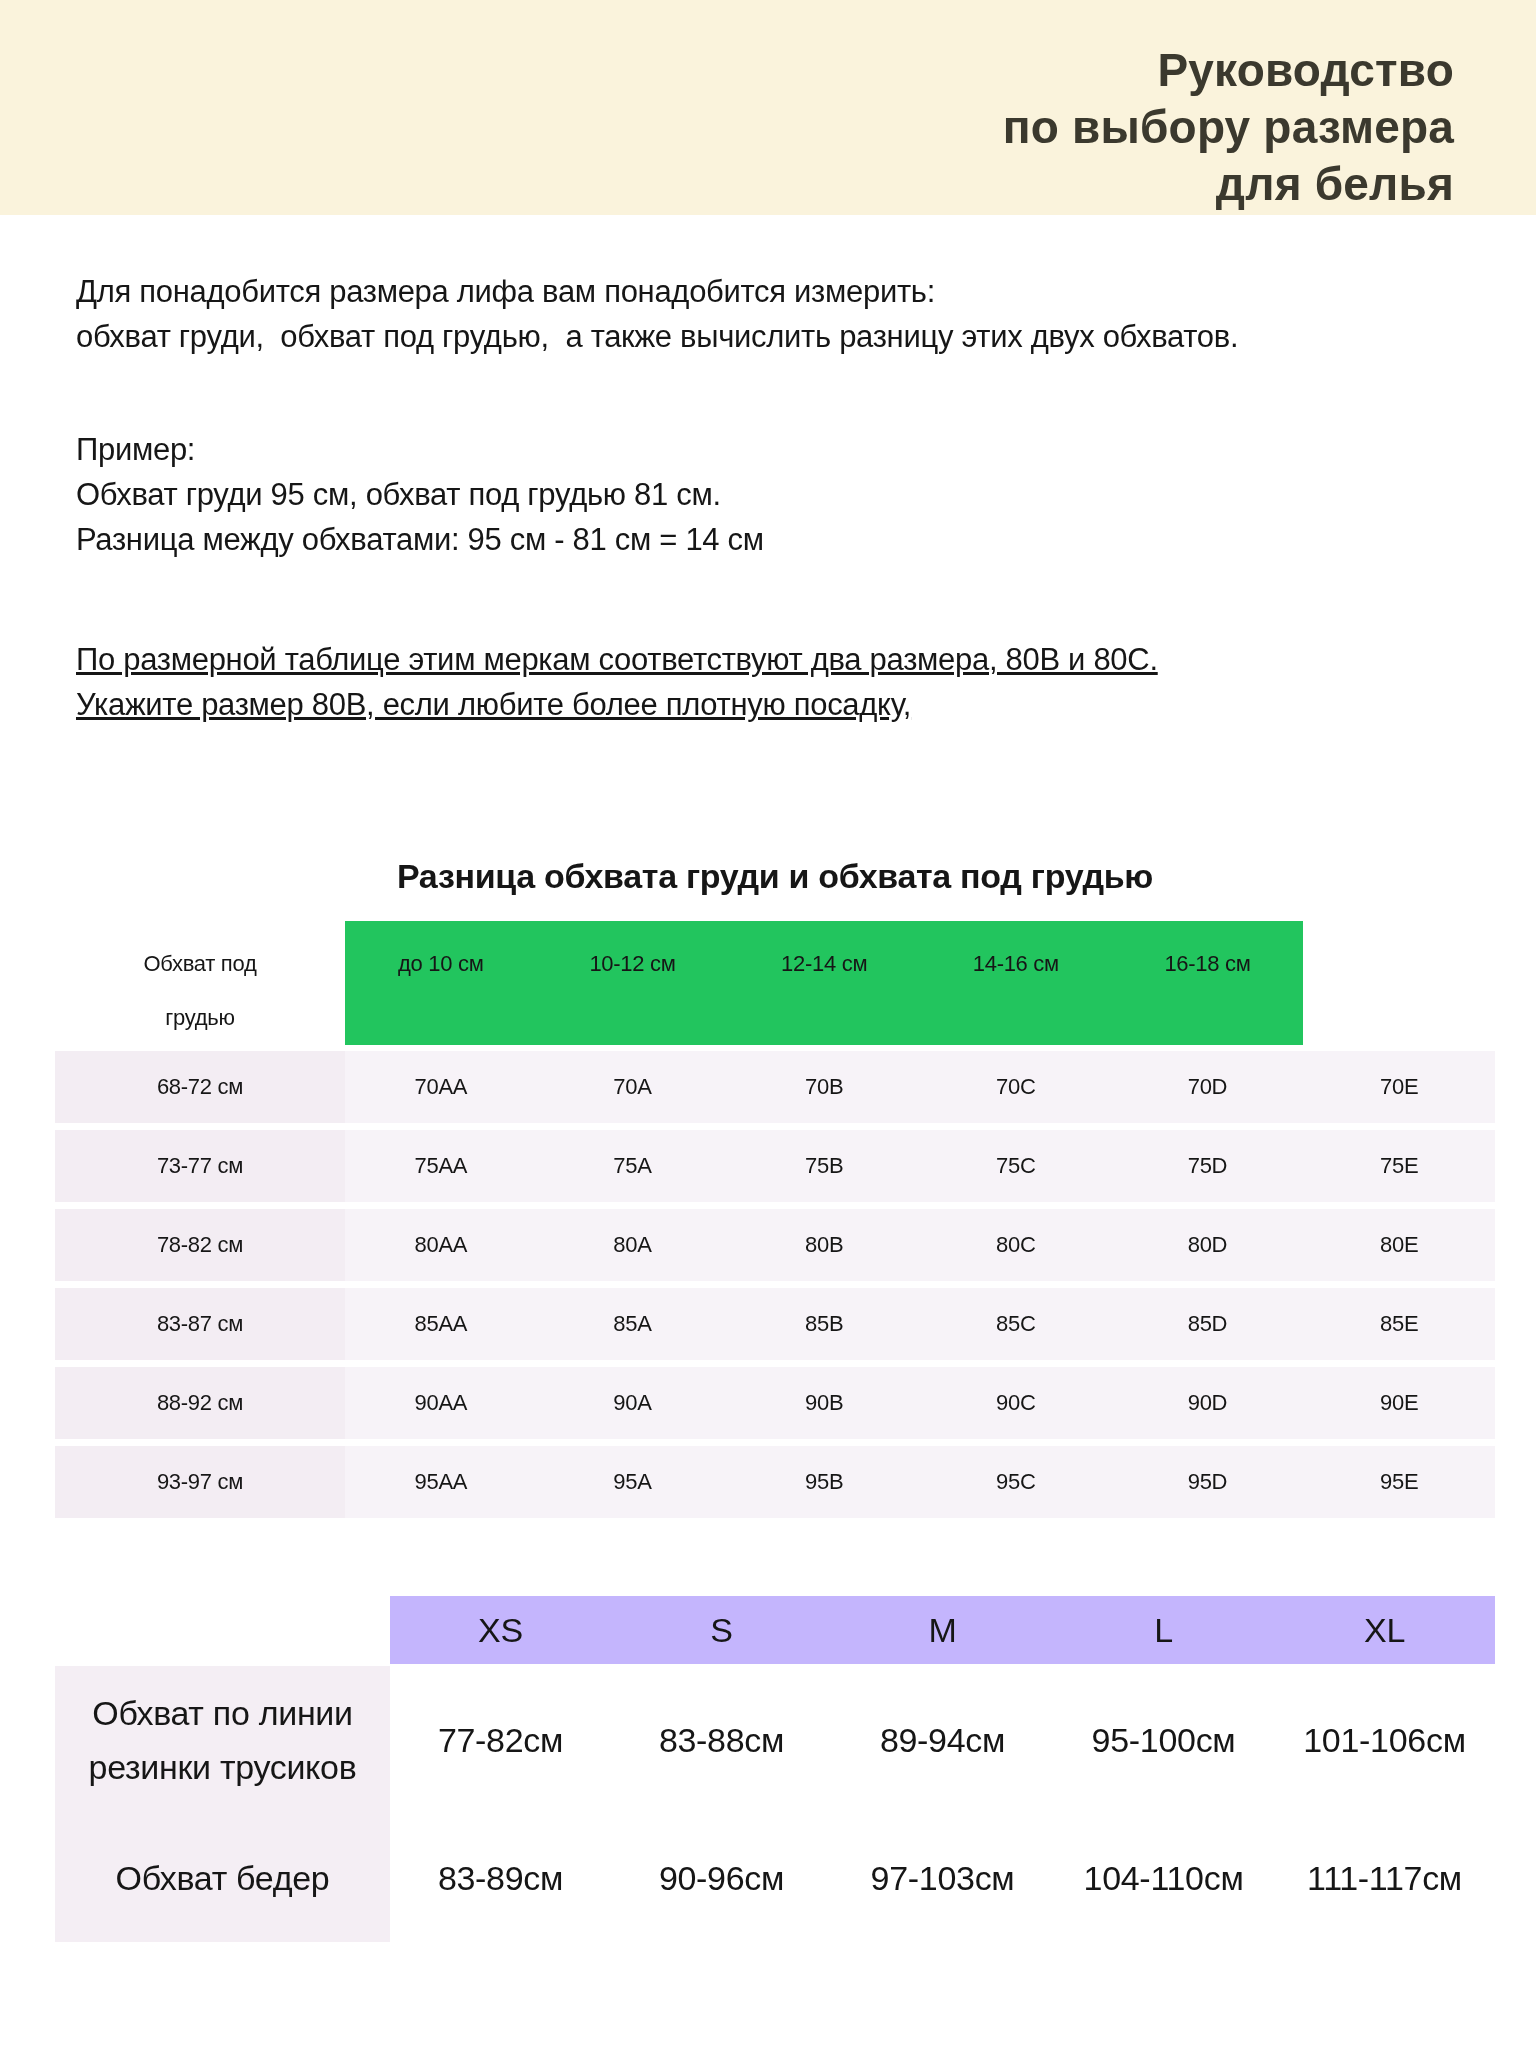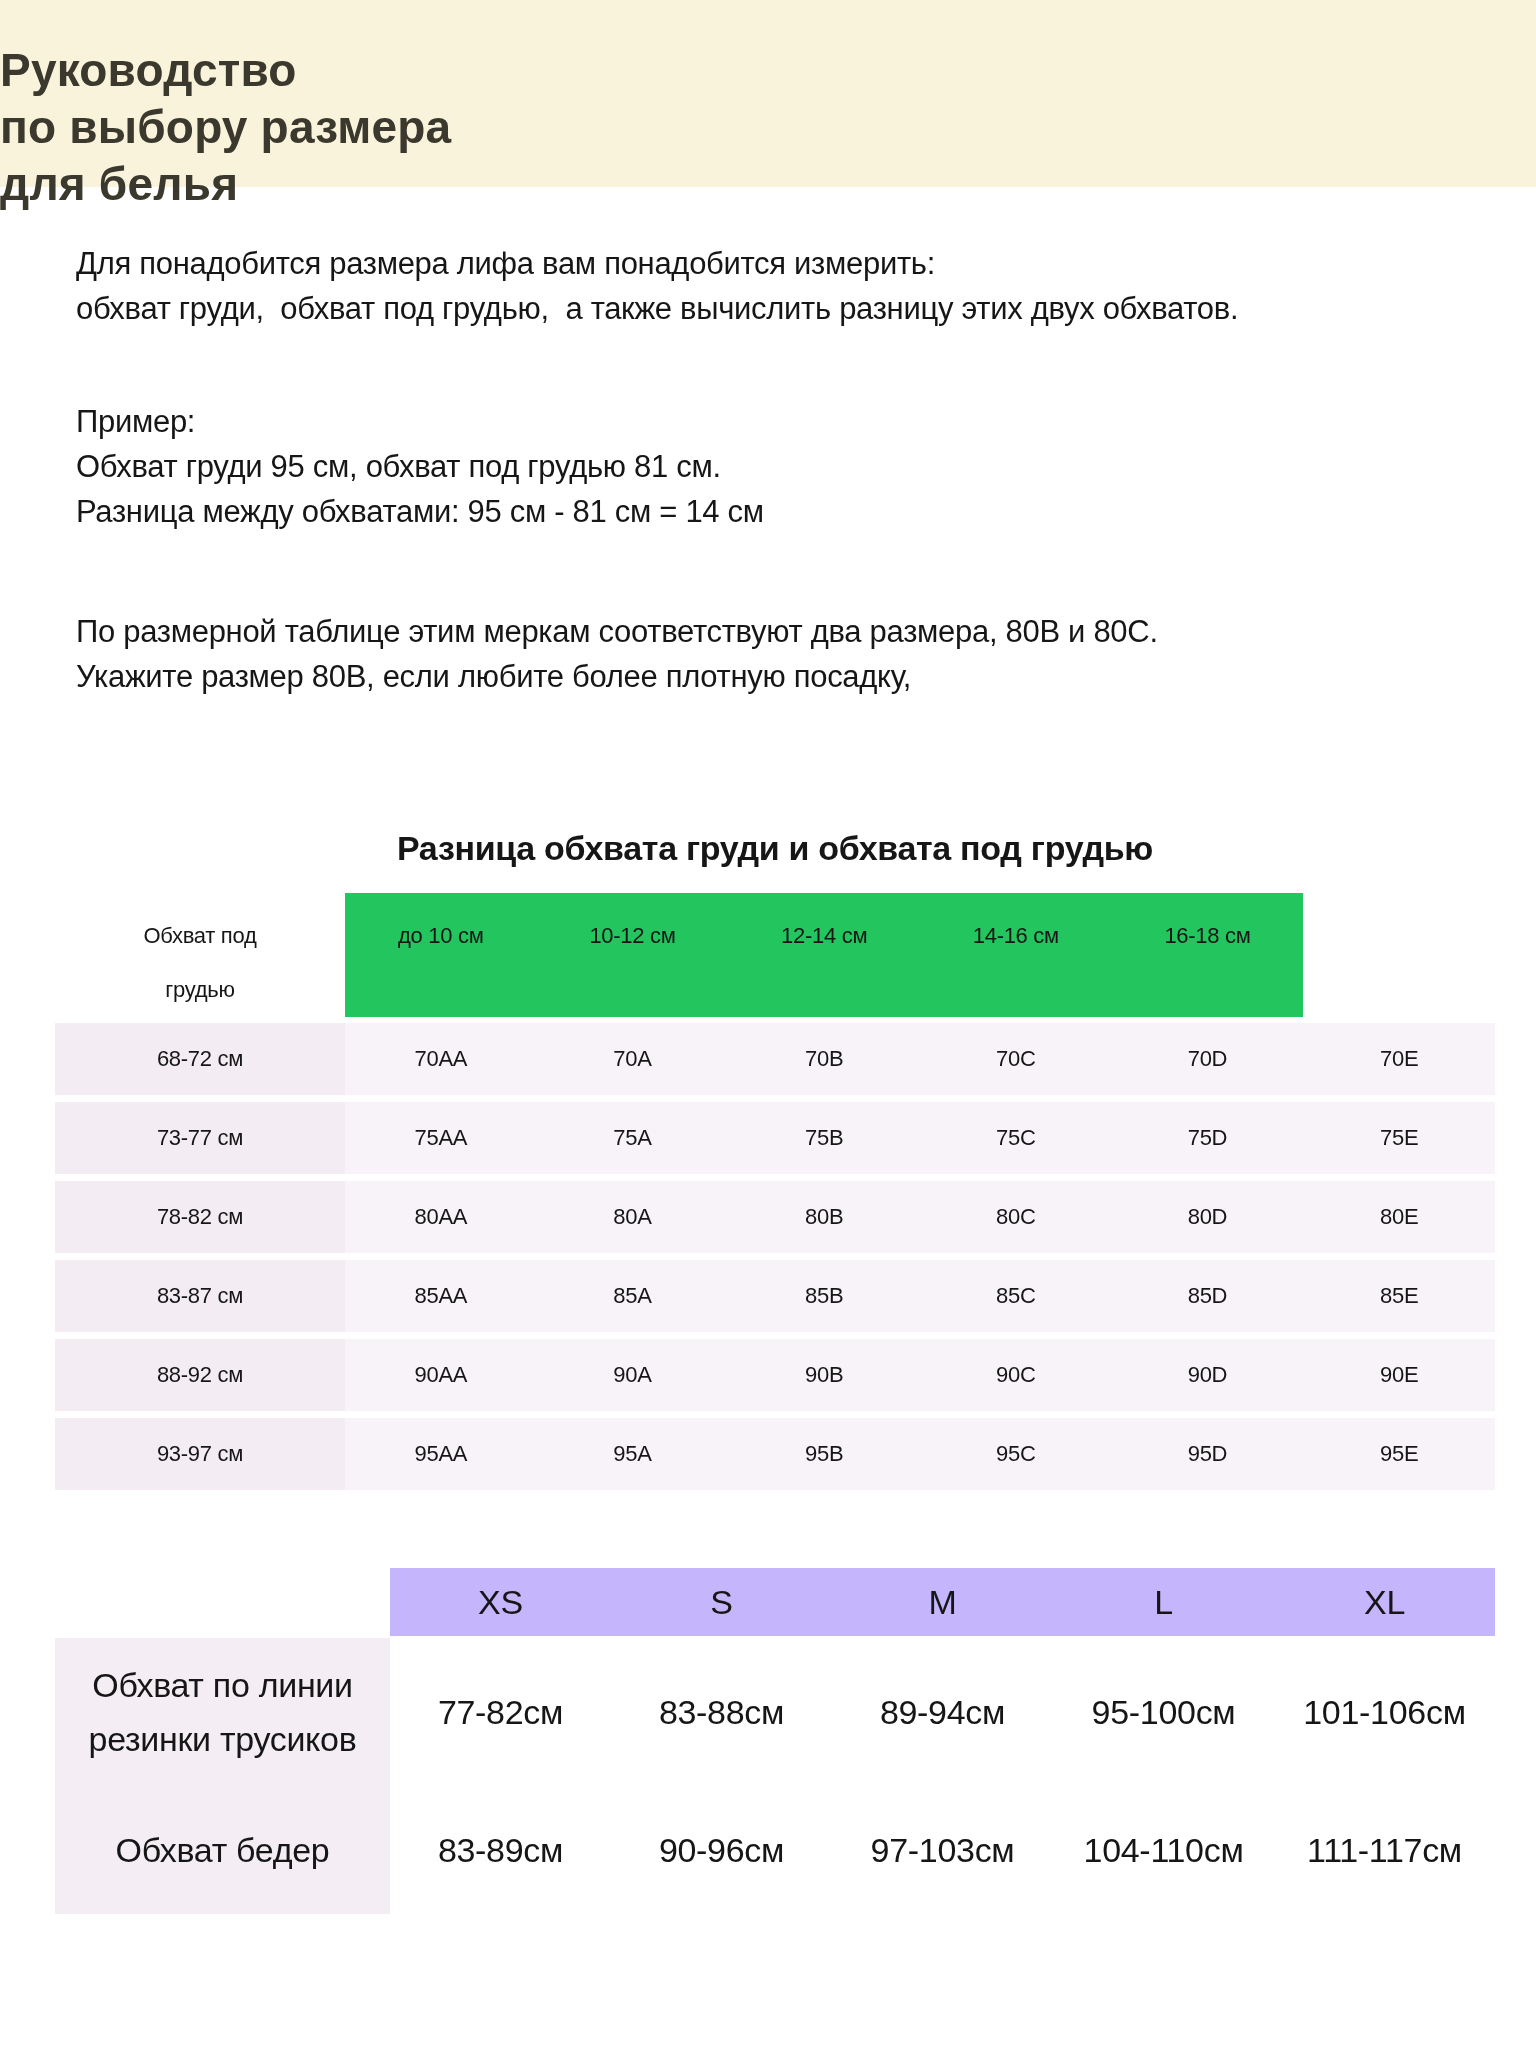--- a/index.html
+++ b/index.html
@@ -1,25 +1,25 @@
 <!DOCTYPE html>
 <html><head>
 <meta charset="utf-8">
 <style>
   html,body{margin:0;padding:0;}
   body{width:1536px;height:2048px;background:#ffffff;font-family:"Liberation Sans","DejaVu Sans",sans-serif;color:#161616;}
   .page{position:relative;width:1536px;height:2048px;overflow:hidden;}
 
-  .hero{height:187px;box-sizing:border-box;background:#FAF3DC;padding:42px 50px 0 0;text-align:left;}
+  .hero{height:215px;box-sizing:border-box;background:#FAF3DC;padding:42px 82px 0 0;text-align:right;}
   .hero-title{font-size:46px;line-height:57px;font-weight:700;color:#3B392E;letter-spacing:0.2px;}
 
   .para{margin:0;padding:0 0 0 76px;font-size:31px;line-height:45px;letter-spacing:-0.3px;white-space:pre-wrap;}
   .para.intro{padding-top:54px;}
   .para.example{padding-top:68px;}
-  .para.recommendation{padding-top:75px;}
+  .para.recommendation{padding-top:75px;text-decoration:underline;}
 
   .table-title{margin:128px 0 0 55px;width:1440px;text-align:center;font-size:34px;font-weight:700;letter-spacing:-0.3px;line-height:42px;}
 
   .bra-table{margin:24px 0 0 55px;width:1440px;font-size:22px;letter-spacing:-0.3px;}
   .grid7{display:grid;grid-template-columns:290px repeat(6,1fr);}
   .bra-head{height:122px;margin-bottom:8px;}
   .bra-head .corner{background:#ffffff;display:flex;flex-direction:column;align-items:center;padding-top:16px;line-height:54px;box-sizing:border-box;}
   .bra-head .col{background:#22c55e;text-align:center;padding-top:16px;line-height:54px;box-sizing:border-box;}
   .bra-row{height:72px;margin-bottom:7px;}
   .bra-row .label{background:#F3EDF3;display:flex;align-items:center;justify-content:center;}

